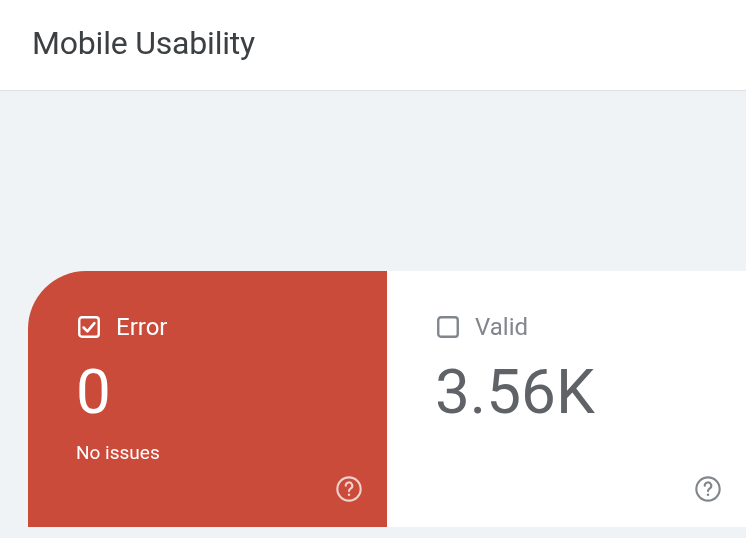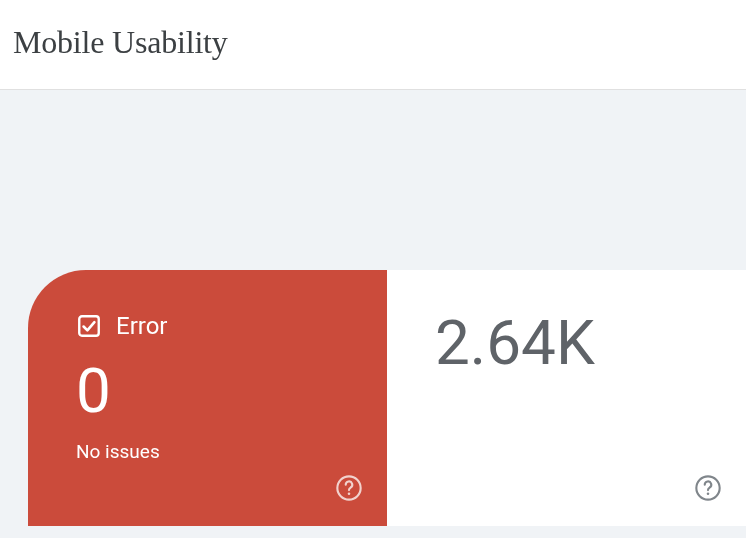--- a/index.html
+++ b/index.html
@@ -9,23 +9,22 @@
     }
     body {
       font-family: 'Google Sans', Roboto, Arial, sans-serif;
       background: #f0f3f6;
       width: 746px;
       height: 538px;
       overflow: hidden;
     }
     .header {
       background: #ffffff;
-      padding: 24px 32px 28px 13px;
+      padding: 24px 32px 28px 32px;
       border-bottom: 1px solid #e0e0e0;
-      font-family: Liberation Serif, serif;
     }
     .page-title {
       font-size: 32px;
       font-weight: 400;
       color: #3c4043;
       letter-spacing: -0.2px;
     }
     .content-area {
       padding-top: 180px;
       padding-left: 28px;
@@ -123,21 +122,29 @@
       <span class="help-icon">
         <svg width="28" height="28" viewBox="0 0 24 24">
           <circle cx="12" cy="12" r="10" fill="none" stroke="rgba(255,255,255,0.75)" stroke-width="1.8"></circle>
           <path d="M9.2 9.2 a2.8 2.8 0 1 1 4.2 2.4 c-0.9 0.6 -1.4 1.1 -1.4 2.2" fill="none" stroke="rgba(255,255,255,0.75)" stroke-width="1.8" stroke-linecap="round"></path>
           <circle cx="12" cy="17" r="1.1" fill="rgba(255,255,255,0.75)"></circle>
         </svg>
       </span>
     </div>
 
     <div class="card card-valid">
-      <div class="card-value">2.64K</div>
+      <div class="card-header">
+        <span class="checkbox-icon">
+          <svg width="26" height="26" viewBox="0 0 24 24">
+            <rect x="3" y="3" width="18" height="18" rx="2.5" ry="2.5" fill="none" stroke="#80868b" stroke-width="2.2"></rect>
+          </svg>
+        </span>
+        <span class="card-label">Valid</span>
+      </div>
+      <div class="card-value">3.56K</div>
       <span class="help-icon">
         <svg width="28" height="28" viewBox="0 0 24 24">
           <circle cx="12" cy="12" r="10" fill="none" stroke="#80868b" stroke-width="1.8"></circle>
           <path d="M9.2 9.2 a2.8 2.8 0 1 1 4.2 2.4 c-0.9 0.6 -1.4 1.1 -1.4 2.2" fill="none" stroke="#80868b" stroke-width="1.8" stroke-linecap="round"></path>
           <circle cx="12" cy="17" r="1.1" fill="#80868b"></circle>
         </svg>
       </span>
     </div>
 
   </div>

